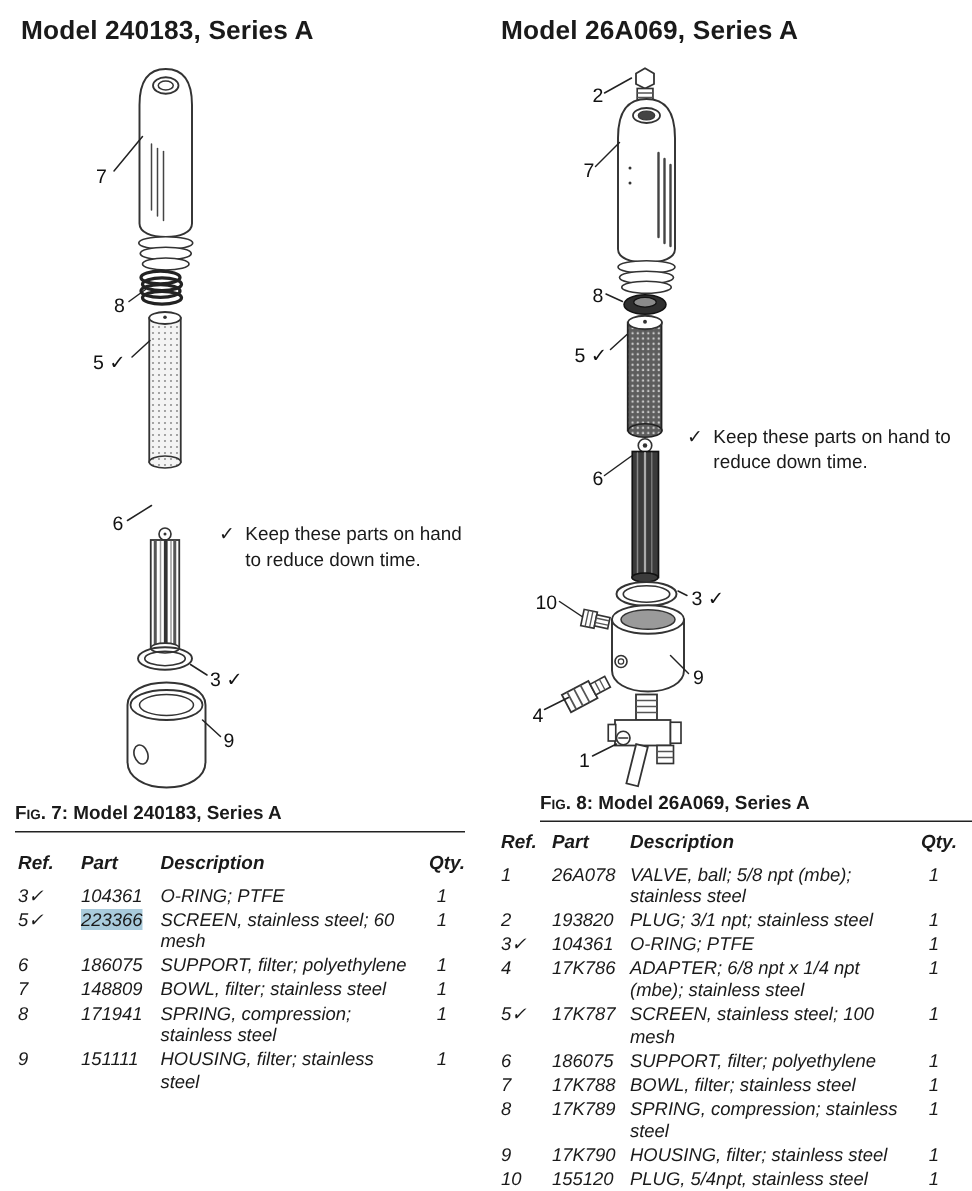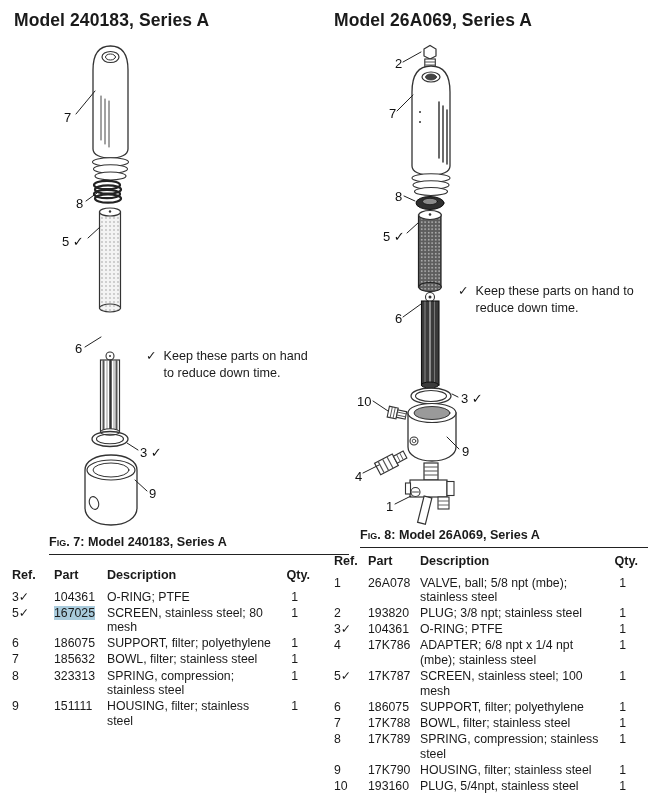--- a/index.html
+++ b/index.html
@@ -11,21 +11,21 @@
   .abs { position:absolute; }
   .model-title { font-size:17.5px; font-weight:bold; letter-spacing:0.1px; }
   .diagram-svg { position:absolute; left:0; top:0; }
   .note { display:flex; font-size:12.6px; line-height:17px; }
   .note .check { margin-right:7px; }
   .fig-caption {
     font-size:12.6px; font-weight:bold; border-bottom:1.6px solid #222;
     padding-bottom:5px; white-space:nowrap;
   }
   .fig-caption .sc { font-variant:small-caps; }
-  table { border-collapse:collapse; table-layout:fixed; width:100%; }
+  table { border-collapse:collapse; table-layout:fixed; width:100%;font-style:italic; }
   th, td { vertical-align:top; text-align:left; font-size:12.3px; line-height:14.6px; padding:0 2px 1.5px 0; }
   th { font-weight:bold; padding-bottom:7px; font-size:12.6px; }
   th.qty { text-align:right;margin-top:46px; }
   td.qty { text-align:right; padding-right:14px; }
   .hl { background:var(--hl, #a9cbdc); }
   svg text { font-family:"Liberation Sans", sans-serif; font-size:13px; fill:#111; }
   .part-stroke { stroke:#333; fill:#fff; }
 </style>
 </head>
 <body>
@@ -234,21 +234,21 @@
 
 <div class="abs note" style="left:146px; top:348px; width:168px;">
   <span class="check">✓</span>
   <span>Keep these parts on hand to reduce down time.</span>
 </div>
 <div class="abs note" style="left:458px; top:283px; width:176px;">
   <span class="check">✓</span>
   <span>Keep these parts on hand to reduce down time.</span>
 </div>
 
-<div class="abs fig-caption" style="left:10px; top:535px; width:300px;margin-left:39px;">
+<div class="abs fig-caption" style="left:10px; top:535px; width:300px;">
   <span class="sc">Fig. 7:</span><span> Model 240183, Series A</span>
 </div>
 <div class="abs fig-caption" style="left:332px; top:528px; width:308px;margin-left:28px;">
   <span class="sc">Fig. 8:</span><span> Model 26A069, Series A</span>
 </div>
 
 <div class="abs" style="left:12px; top:568px; width:300px;">
   <table>
     <colgroup>
         <col style="width:42px">
@@ -266,39 +266,39 @@
     </thead>
     <tbody>
         <tr>
           <td class="col-ref">3✓</td>
           <td class="col-part">104361</td>
           <td class="col-desc">O-RING; PTFE</td>
           <td class="col-qty qty">1</td>
         </tr>
         <tr>
           <td class="col-ref">5✓</td>
-          <td class="col-part"><span class="hl">167025</span></td>
-          <td class="col-desc">SCREEN, stainless steel; 80 mesh</td>
+          <td class="col-part"><span class="hl">223366</span></td>
+          <td class="col-desc">SCREEN, stainless steel; 60 mesh</td>
           <td class="col-qty qty">1</td>
         </tr>
         <tr>
           <td class="col-ref">6</td>
           <td class="col-part">186075</td>
           <td class="col-desc">SUPPORT, filter; polyethylene</td>
           <td class="col-qty qty">1</td>
         </tr>
         <tr>
           <td class="col-ref">7</td>
-          <td class="col-part">185632</td>
+          <td class="col-part">148809</td>
           <td class="col-desc">BOWL, filter; stainless steel</td>
           <td class="col-qty qty">1</td>
         </tr>
         <tr>
           <td class="col-ref">8</td>
-          <td class="col-part">323313</td>
+          <td class="col-part">171941</td>
           <td class="col-desc">SPRING, compression; stainless steel</td>
           <td class="col-qty qty">1</td>
         </tr>
         <tr>
           <td class="col-ref">9</td>
           <td class="col-part">151111</td>
           <td class="col-desc">HOUSING, filter; stainless steel</td>
           <td class="col-qty qty">1</td>
         </tr>
       </tbody>
@@ -324,21 +324,21 @@
     <tbody>
         <tr>
           <td class="col-ref">1</td>
           <td class="col-part">26A078</td>
           <td class="col-desc">VALVE, ball; 5/8 npt (mbe); stainless steel</td>
           <td class="col-qty qty">1</td>
         </tr>
         <tr>
           <td class="col-ref">2</td>
           <td class="col-part">193820</td>
-          <td class="col-desc">PLUG; 3/8 npt; stainless steel</td>
+          <td class="col-desc">PLUG; 3/1 npt; stainless steel</td>
           <td class="col-qty qty">1</td>
         </tr>
         <tr>
           <td class="col-ref">3✓</td>
           <td class="col-part">104361</td>
           <td class="col-desc">O-RING; PTFE</td>
           <td class="col-qty qty">1</td>
         </tr>
         <tr>
           <td class="col-ref">4</td>
@@ -371,19 +371,19 @@
           <td class="col-qty qty">1</td>
         </tr>
         <tr>
           <td class="col-ref">9</td>
           <td class="col-part">17K790</td>
           <td class="col-desc">HOUSING, filter; stainless steel</td>
           <td class="col-qty qty">1</td>
         </tr>
         <tr>
           <td class="col-ref">10</td>
-          <td class="col-part">193160</td>
+          <td class="col-part">155120</td>
           <td class="col-desc">PLUG, 5/4npt, stainless steel</td>
           <td class="col-qty qty">1</td>
         </tr>
       </tbody>
   </table>
 </div>
 
 </body></html>

